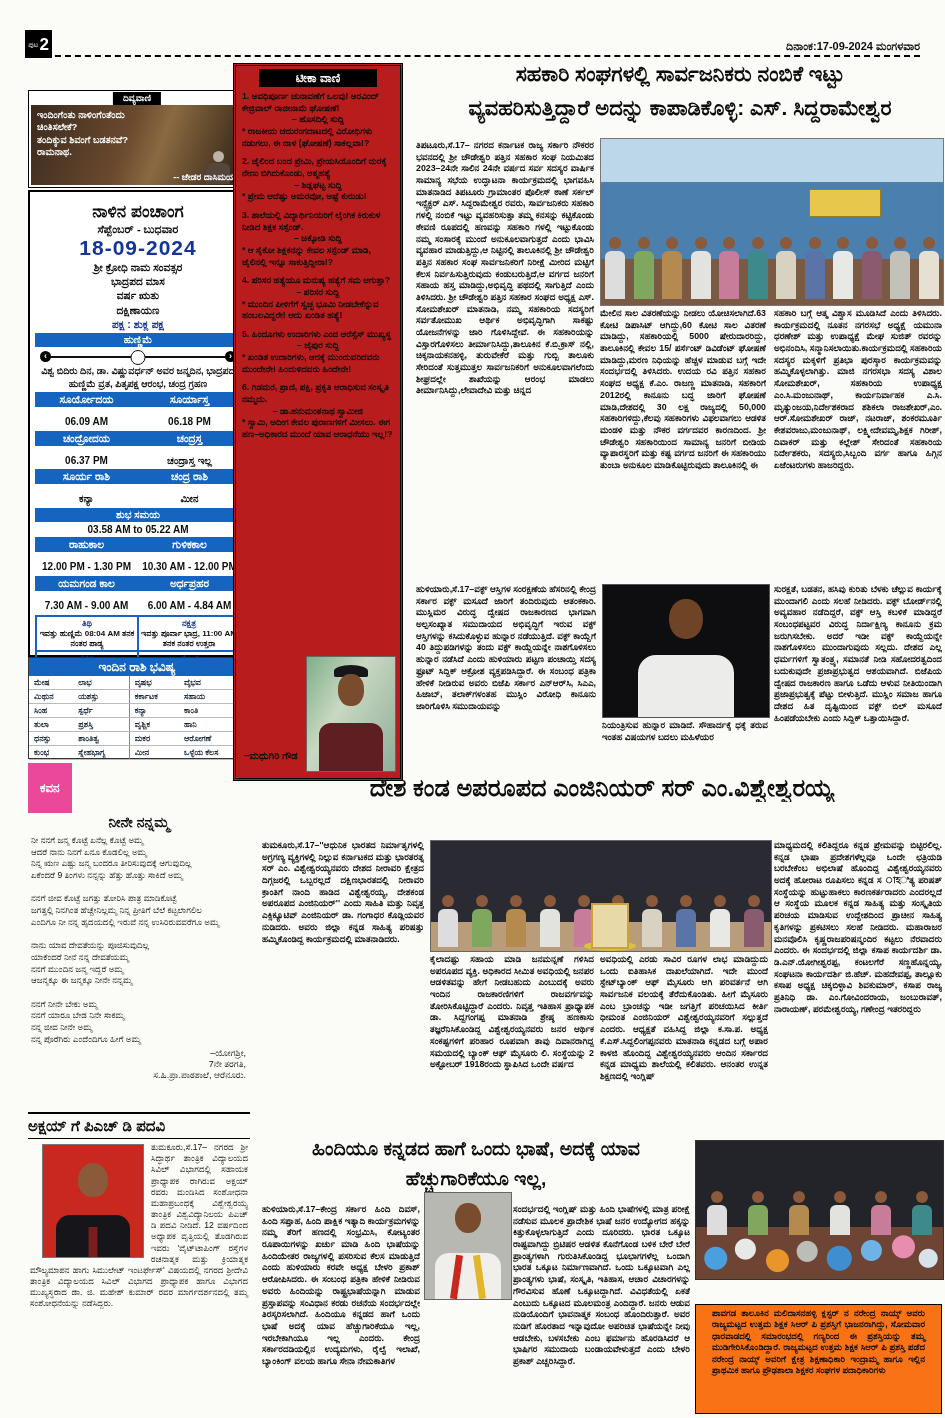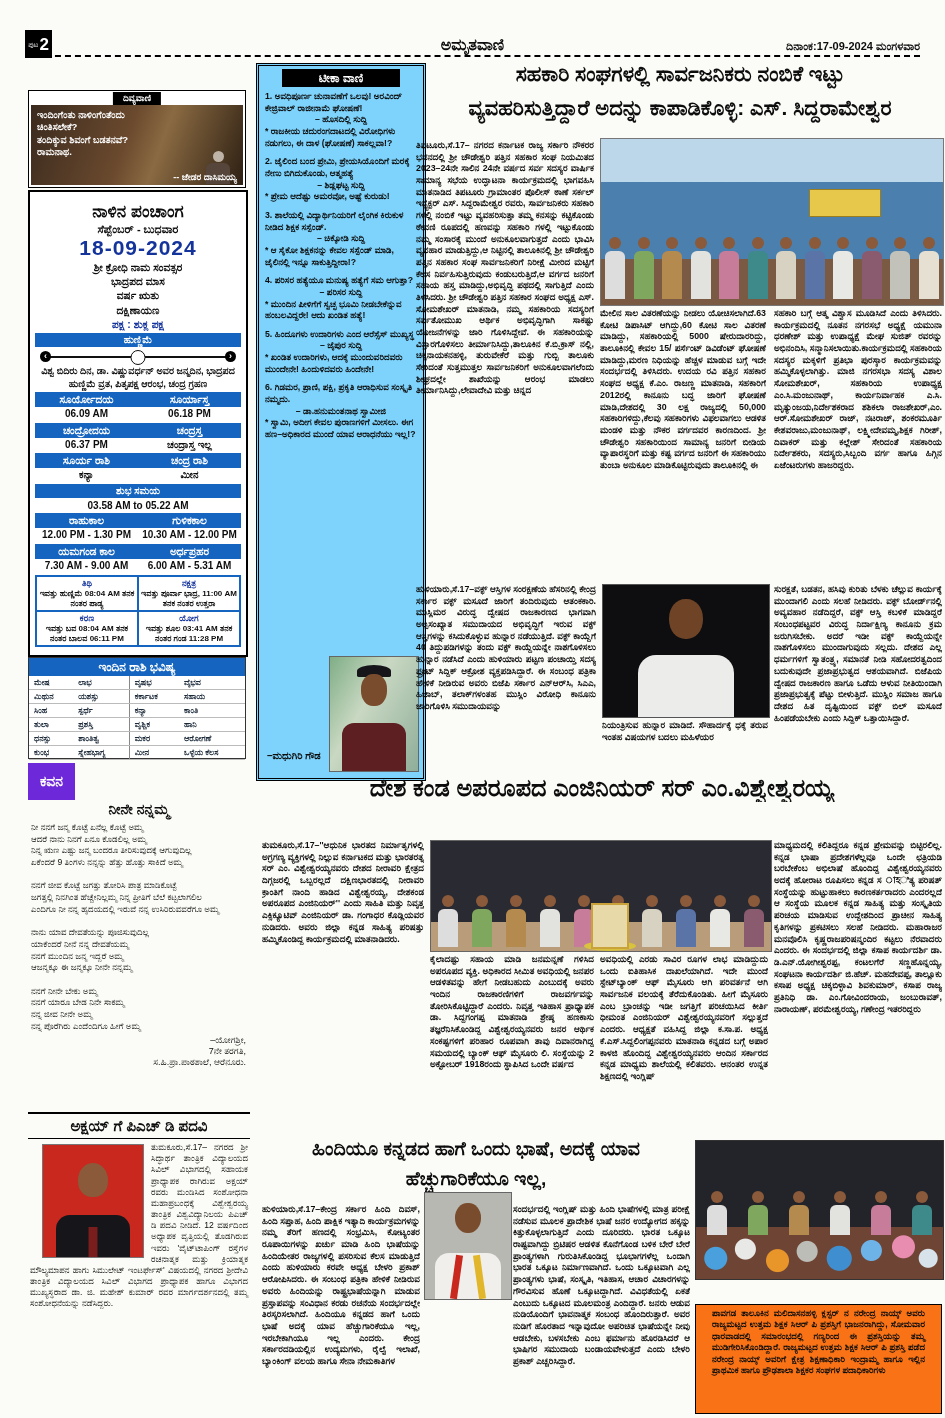--- a/index.html
+++ b/index.html
@@ -42,55 +42,55 @@
   .pg-slider{height:15px;position:relative;margin:1px 10px}
   .sl-line{position:absolute;left:4px;right:4px;top:7px;border-top:2px solid #111}
   .sl-btn{position:absolute;top:2px;width:11px;height:11px;border-radius:50%;background:#000;color:#fff;
      font-size:9px;line-height:11px;text-align:center;cursor:pointer}
   .sl-l{left:0}.sl-r{right:0}
   .sl-knob{position:absolute;left:50%;top:1px;transform:translateX(-50%);width:13px;height:13px;
      border-radius:50%;background:#fff;border:1.5px solid #111;cursor:pointer}
   .pg-special{font-size:9.5px;line-height:1.35;padding:0 4px}
   .pg-row2{display:flex;margin:0 5px}
   .pg-row2>div{flex:1;padding:1px 1px}
-  .pg-h{background:#1565c0;color:#fff;font-size:10.5px;margin:2px 5px 0}
+  .pg-h{background:#1565c0;color:#fff;font-size:10.5px;margin:2px 5px 8px}
   .pg-v{font-size:10px;line-height:1.15}
   .pg-grid{display:grid;grid-template-columns:1fr 1fr;margin:3px 5px 0;border:1px solid #1565c0}
   .pg-cell{border:1px solid #1565c0;padding:1px 2px}
   .pgc-label{color:#14349c;font-size:8.5px}
   .pgc-text{font-size:8px;line-height:1.25;font-weight:bold}
 
   
   .rashi{left:28px;top:657px;width:216px;height:100px;border:1px solid #333;background:#fff}
   .rashi-hdr{background:#1565c0;color:#fff;text-align:center;font-weight:bold;font-size:12px;padding:2px 0}
   .rashi table{width:100%;border-collapse:collapse}
   .rashi td{font-size:8px;font-weight:bold;color:#1c2a3a;padding:1.5px 5px;border-bottom:1px solid #bbb}
   .rashi td.c3{border-left:1px solid #888}
 
   
   .kavana{left:28px;top:763px;width:222px;height:347px}
-  .kv-tab{display:inline-block;background:#6d28d9;color:#fff;font-size:14px;font-weight:bold;padding:10px 12px}
+  .kv-tab{display:inline-block;background:#ec4899;color:#fff;font-size:12px;font-weight:bold;padding:18px 12px}
   .kv-title{text-align:center;font-size:14px;font-weight:bold;margin:1px 0 4px}
   .kv-poem{font-size:8.6px;line-height:1.36;padding-left:3px}
   .kv-attr{text-align:right;font-size:9px;font-weight:normal;margin-top:3px;padding-right:4px}
 
   
   .akshay{left:28px;top:1112px;width:222px;height:302px;border-top:2px solid #000;padding-top:3px}
-  .ak-headline{text-align:center;font-size:15px;font-weight:bold;border-bottom:1px solid #000;padding-bottom:3px}
+  .ak-headline{font-size:15px;font-weight:bold;border-bottom:1px solid #000;padding-bottom:3px}
   .ak-photo{float:left;width:100px;height:112px;background:#c8281e;margin:5px 7px 3px 14px;position:relative;
      border:1px solid #777}
   .ak-photo .hd{position:absolute;left:50%;top:18px;transform:translateX(-50%);width:30px;height:34px;
      border-radius:50% 50% 45% 45%;background:#8a5a3a}
   .ak-photo .bd{position:absolute;left:50%;bottom:0;transform:translateX(-50%);width:74px;height:42px;
      border-radius:14px 14px 0 0;background:#15151a}
   .ak-photo .tie{position:absolute;left:50%;bottom:0;transform:translateX(-50%);width:9px;height:30px;background:#7a1d1d}
   .ak-body{font-size:8.6px;text-align:justify;line-height:1.3;padding:3px 2px 0}
 
   
-  .teeka{left:256px;top:63px;width:164px;height:712px;border:3px double #000;background:#7dd3fc}
+  .teeka{left:233px;top:63px;width:164px;height:712px;border:3px double #000;background:#b91c1c}
   .tk-hdr{width:118px;margin:3px auto 4px;background:#000;color:#fff;text-align:center;font-weight:bold;
      font-size:12px;padding:2px 0}
   .tk-body{padding:0 6px;font-size:8.7px;font-weight:bold;line-height:1.34}
   .tk-item{margin-bottom:7px}
   .tk-src{text-align:center}
   .tk-photo{position:absolute;right:4px;bottom:6px;width:88px;height:114px;border:1px solid #666;
      background:linear-gradient(120deg,#7fae86 0%,#c9d8c2 40%,#8fae9a 100%)}
   .tk-photo .cap{position:absolute;left:50%;top:8px;transform:translateX(-50%);width:34px;height:12px;
      border-radius:50% 50% 10% 10%;background:#15151a}
   .tk-photo .hd{position:absolute;left:50%;top:17px;transform:translateX(-50%);width:26px;height:32px;
@@ -190,21 +190,20 @@
 </style>
 </head>
 <body>
 
 <div class="page">
 
   <div class="abs hdr-pagebox">
     <span class="pl">ಪುಟ</span>
     <span class="pn">2</span>
   </div>
-  <div class="abs masthead">ಅಮೃತವಾಣಿ</div>
   <div class="abs hdr-date">ದಿನಾಂಕ:17-09-2024 ಮಂಗಳವಾರ</div>
   <div class="abs hdr-rule"></div>
 
   <div class="abs divyavani">
     <div class="dv-tab">ದಿವ್ಯವಾಣಿ</div>
     <div class="dv-photo">
       <div class="dv-person">
           <div class="hd"></div>
           <div class="bd"></div>
         </div>
@@ -267,21 +266,21 @@
     <div class="pg-row2 pg-v">
       <div>12.00 PM - 1.30 PM</div>
       <div>10.30 AM - 12.00 PM</div>
     </div>
     <div class="pg-row2 pg-h">
       <div>ಯಮಗಂಡ ಕಾಲ</div>
       <div>ಅರ್ಧಪ್ರಹರ</div>
     </div>
     <div class="pg-row2 pg-v">
       <div>7.30 AM - 9.00 AM</div>
-      <div>6.00 AM - 5.31 AM</div>
+      <div>6.00 AM - 4.84 AM</div>
     </div>
 
     <div class="pg-grid">
       <div class="pg-cell">
         <div class="pgc-label">ತಿಥಿ</div>
         <div class="pgc-text">ಇವತ್ತು ಹುಣ್ಣಿಮೆ 08:04 AM ತನಕ ನಂತರ ಪಾಡ್ಯ</div>
       </div>
       <div class="pg-cell">
         <div class="pgc-label">ನಕ್ಷತ್ರ</div>
         <div class="pgc-text">ಇವತ್ತು ಪೂರ್ವಾ ಭಾದ್ರ, 11:00 AM ತನಕ ನಂತರ ಉತ್ತರಾ</div>

